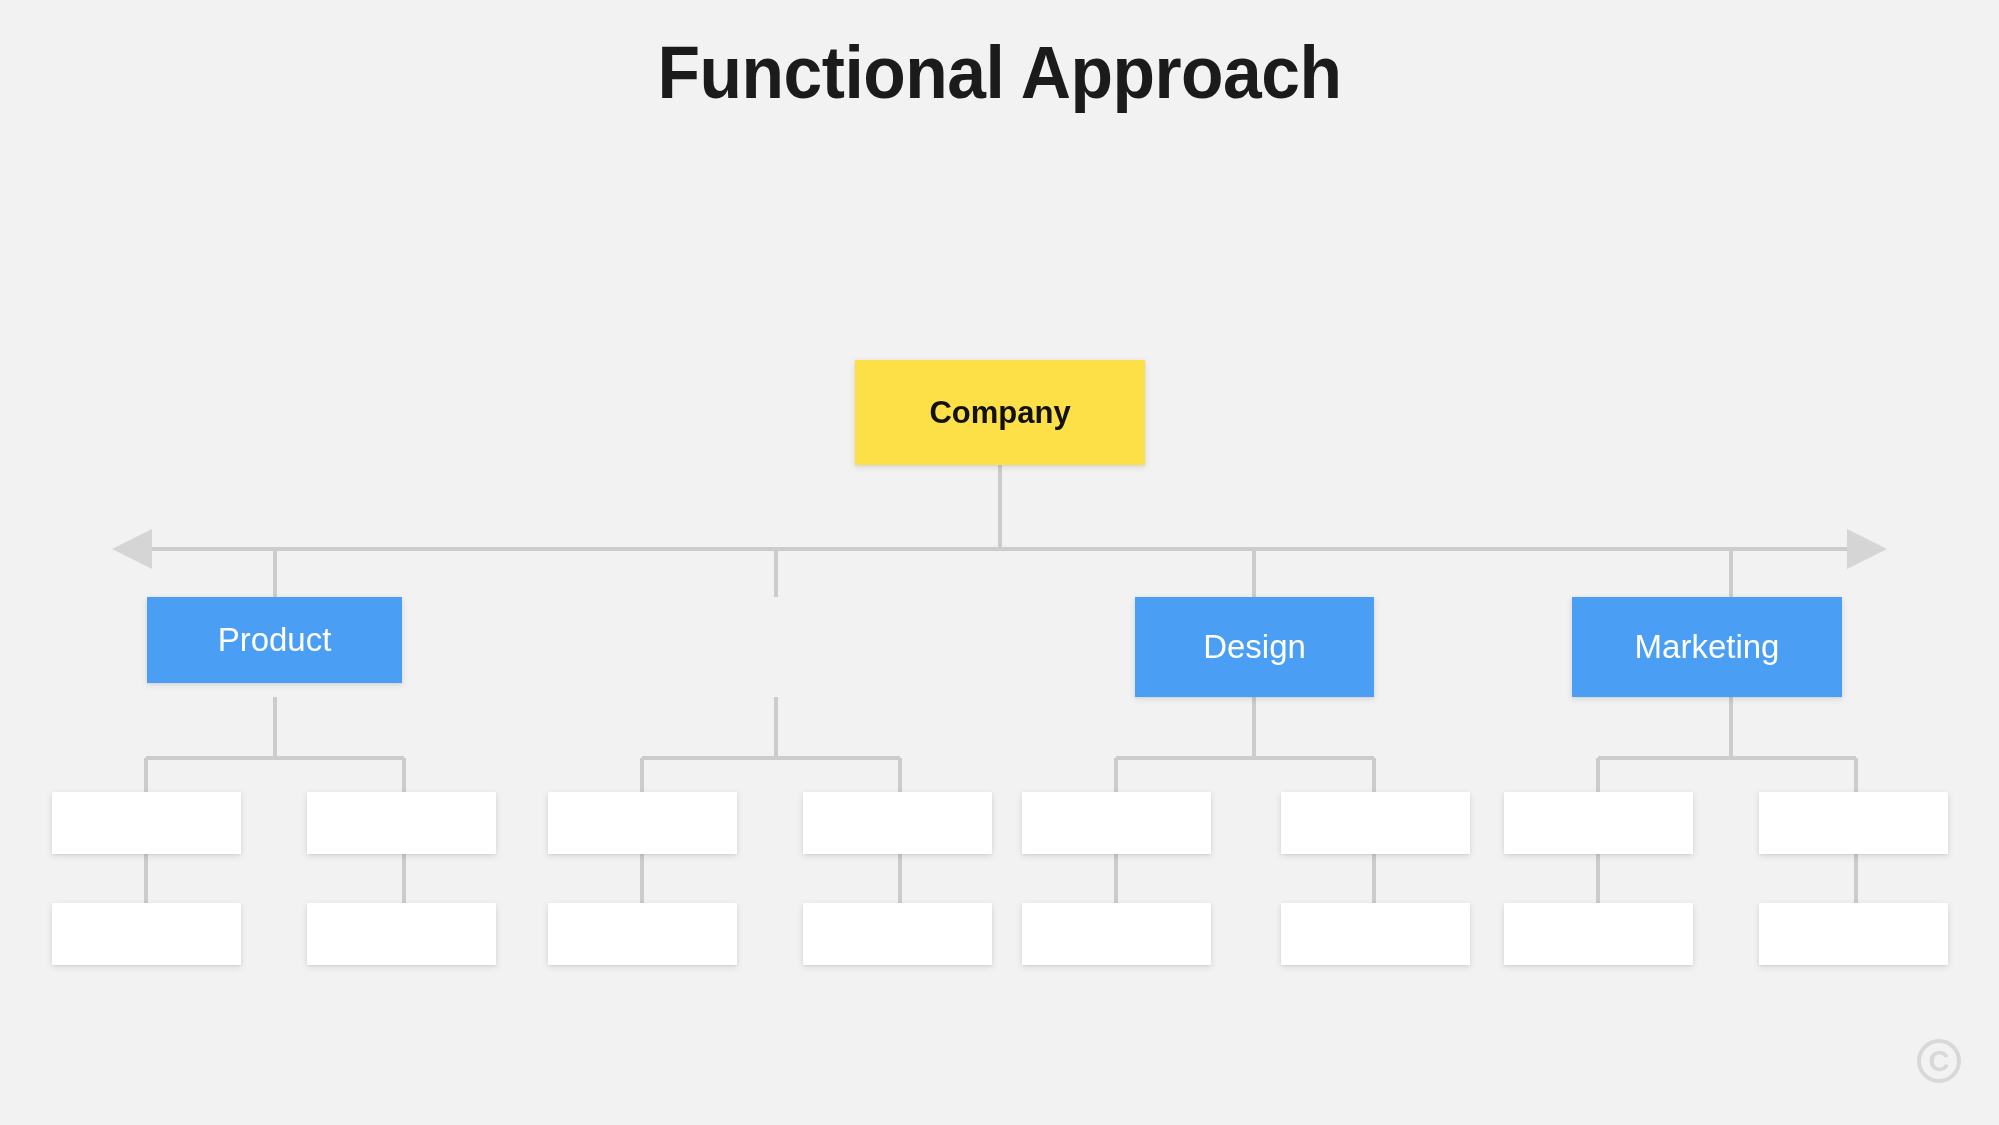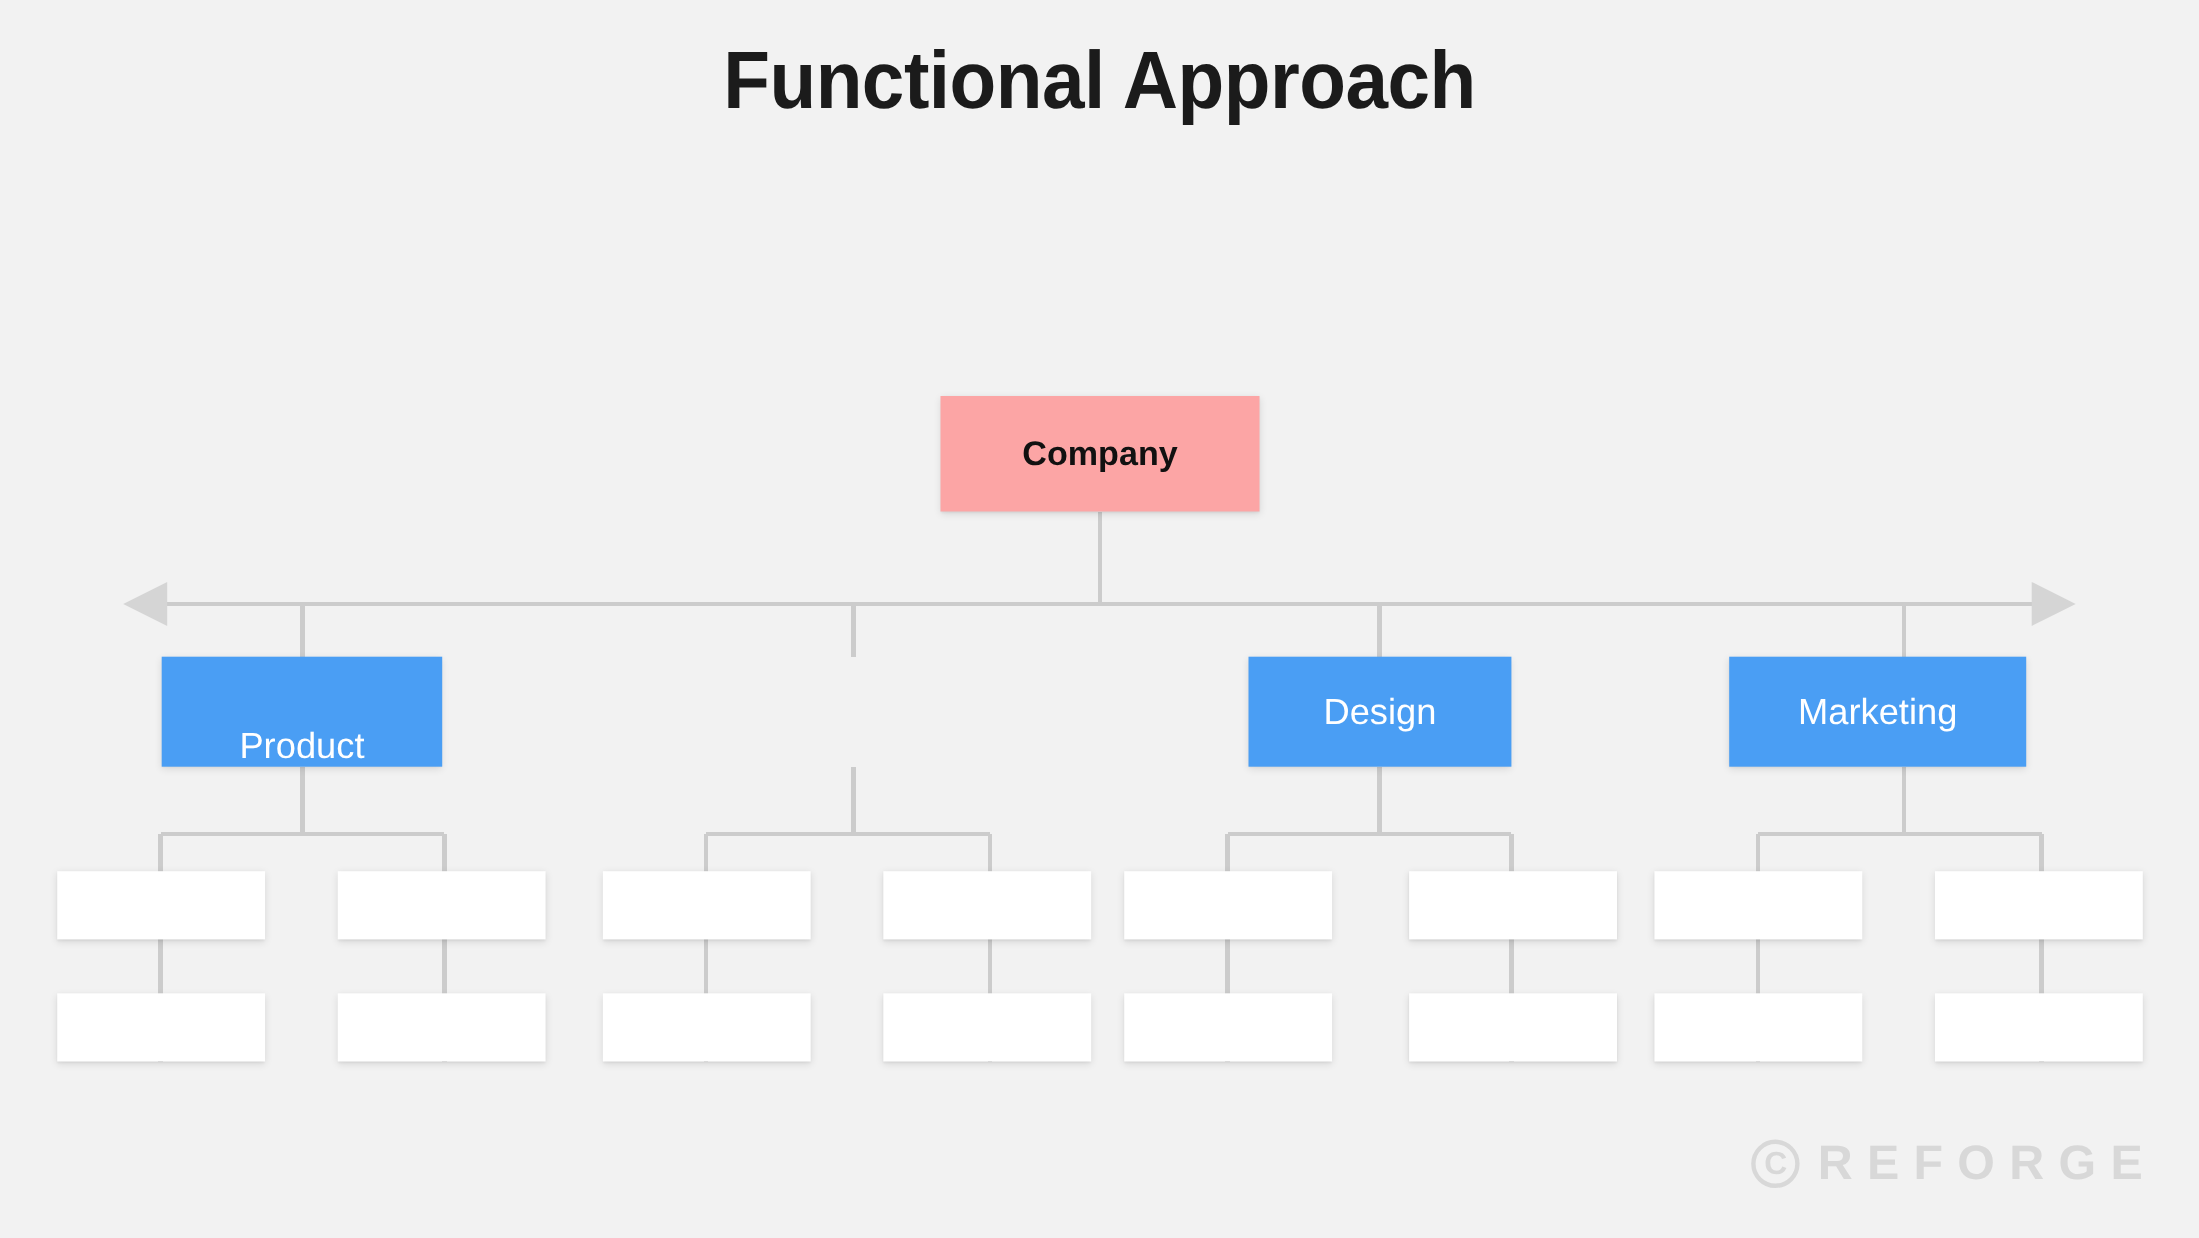--- a/index.html
+++ b/index.html
@@ -52,21 +52,21 @@
   
   .node {
     position: absolute;
     box-sizing: border-box;
     display: flex;
     align-items: center;
     justify-content: center;
     box-shadow: 0 2px 7px rgba(0,0,0,0.11), 0 1px 2px rgba(0,0,0,0.06);
   }
   .node-root {
-    background: #fca5a5;
+    background: #fde047;
     color: #111111;
     font-size: 31px;
     font-weight: bold;
   }
   .node-dept {
     background: #4a9ef4;
     color: #ffffff;
     font-size: 33px;
     font-weight: normal;
   }
@@ -144,21 +144,21 @@
     </g>
 
     <polygon points="112,549 152,529 152,569" fill="#d5d5d5"></polygon>
     <polygon points="1887,549 1847,529 1847,569" fill="#d5d5d5"></polygon>
   </svg>
 
   <div class="node node-root" style="left:855px; top:360px; width:290px; height:105px;">
     <span>Company</span>
   </div>
 
-  <div class="node node-dept" style="left:147px; top:597px; width:255px; height:100px;align-items:flex-end;">
+  <div class="node node-dept" style="left:147px; top:597px; width:255px; height:86px;">
     <span>Product</span>
   </div>
 
 
   <div class="node node-dept" style="left:1135px; top:597px; width:239px; height:100px;">
     <span>Design</span>
   </div>
 
   <div class="node node-dept" style="left:1572px; top:597px; width:270px; height:100px;">
     <span>Marketing</span>
@@ -177,16 +177,15 @@
   <div class="node node-leaf" style="left:307px;  top:903px; width:189px; height:62px;"></div>
   <div class="node node-leaf" style="left:548px;  top:903px; width:189px; height:62px;"></div>
   <div class="node node-leaf" style="left:803px;  top:903px; width:189px; height:62px;"></div>
   <div class="node node-leaf" style="left:1022px; top:903px; width:189px; height:62px;"></div>
   <div class="node node-leaf" style="left:1281px; top:903px; width:189px; height:62px;"></div>
   <div class="node node-leaf" style="left:1504px; top:903px; width:189px; height:62px;"></div>
   <div class="node node-leaf" style="left:1759px; top:903px; width:189px; height:62px;"></div>
 
   <div class="watermark">
     <span class="wm-c">C</span>
-    <span>REFORGE</span>
   </div>
 
 </div>
 
 </body></html>

